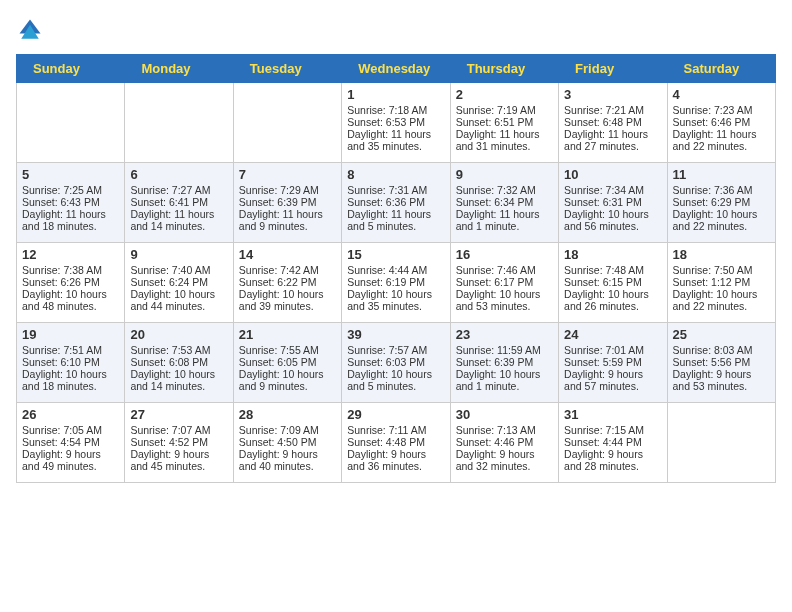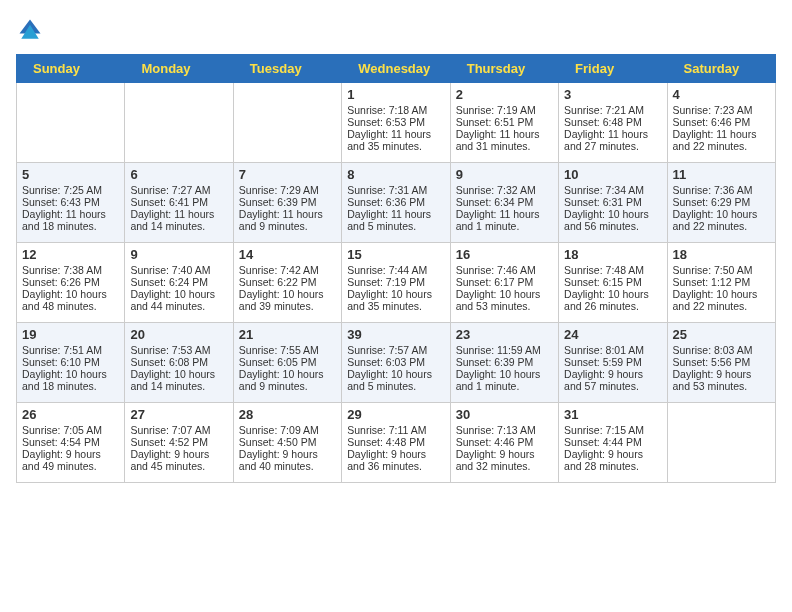--- a/index.html
+++ b/index.html
@@ -210,22 +210,22 @@
           <div>Daylight: 10 hours and 44 minutes.</div>
         </td>
         <td>
           <span class="day-number">14</span>
           <div>Sunrise: 7:42 AM</div>
           <div>Sunset: 6:22 PM</div>
           <div>Daylight: 10 hours and 39 minutes.</div>
         </td>
         <td>
           <span class="day-number">15</span>
-          <div>Sunrise: 7:44 AM</div>
-          <div>Sunset: 7:19 PM</div>
+          <div>Sunrise: 4:44 AM</div>
+          <div>Sunset: 6:19 PM</div>
           <div>Daylight: 10 hours and 35 minutes.</div>
         </td>
         <td>
           <span class="day-number">16</span>
           <div>Sunrise: 7:46 AM</div>
           <div>Sunset: 6:17 PM</div>
           <div>Daylight: 10 hours and 53 minutes.</div>
         </td>
         <td>
           <span class="day-number">18</span>
@@ -266,21 +266,21 @@
           <div>Daylight: 10 hours and 5 minutes.</div>
         </td>
         <td>
           <span class="day-number">23</span>
           <div>Sunrise: 11:59 AM</div>
           <div>Sunset: 6:39 PM</div>
           <div>Daylight: 10 hours and 1 minute.</div>
         </td>
         <td>
           <span class="day-number">24</span>
-          <div>Sunrise: 8:01 AM</div>
+          <div>Sunrise: 7:01 AM</div>
           <div>Sunset: 5:59 PM</div>
           <div>Daylight: 9 hours and 57 minutes.</div>
         </td>
         <td>
           <span class="day-number">25</span>
           <div>Sunrise: 8:03 AM</div>
           <div>Sunset: 5:56 PM</div>
           <div>Daylight: 9 hours and 53 minutes.</div>
         </td>
       </tr>

